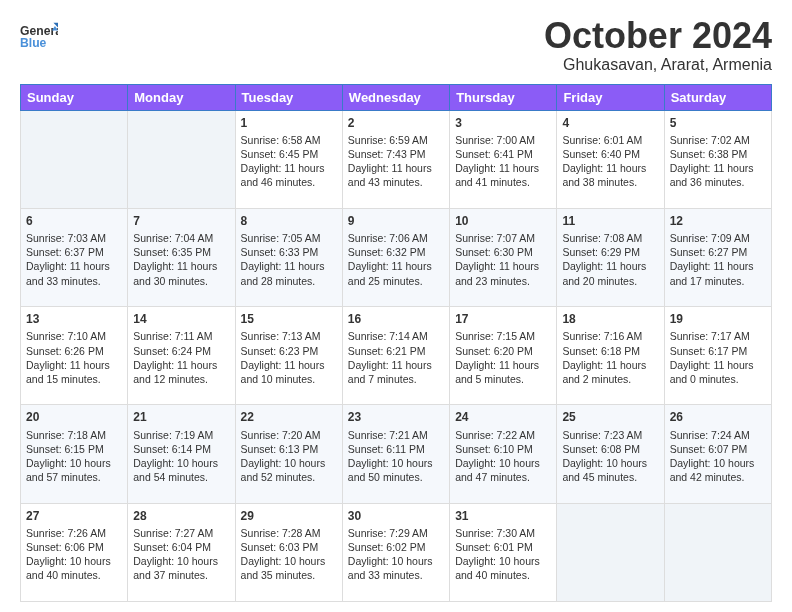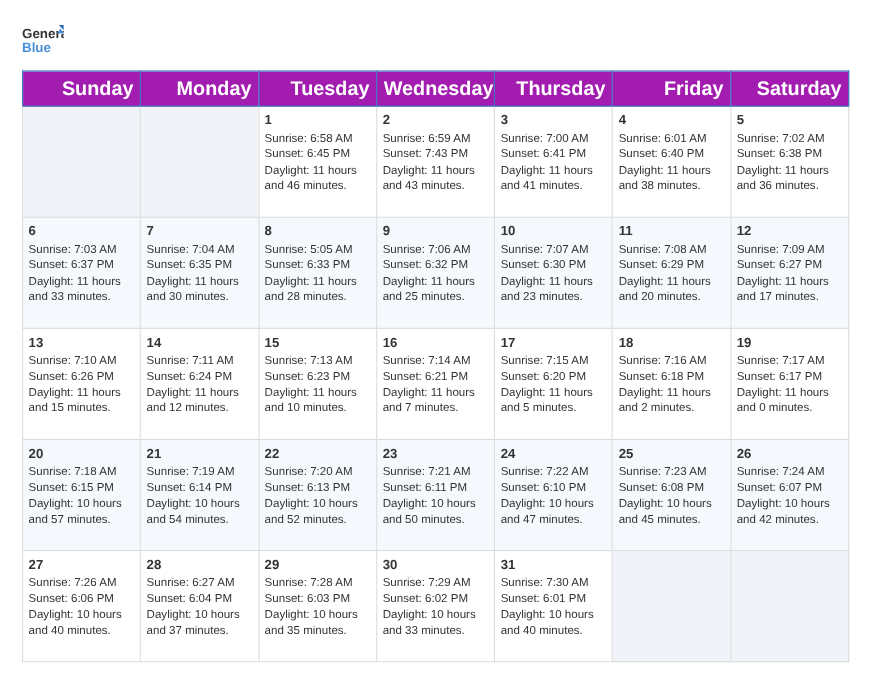--- a/index.html
+++ b/index.html
@@ -46,25 +46,25 @@
       font-size: 16px;
       color: #333;
     }
     .calendar {
       flex: 1;
       border-collapse: collapse;
       width: 100%;
       table-layout: fixed;
     }
     .calendar th {
-      background: #a21caf;
+      background: #8b5cf6;
       color: #fff;
-      text-align: right;
+      text-align: left;
       padding: 5px 6px;
-      font-size: 18px;
+      font-size: 13px;
       font-weight: bold;
       border: 1px solid #3a7bc8;
     }
     .calendar td {
       vertical-align: top;
       padding: 4px 5px;
       font-size: 10.5px;
       color: #333;
       border: 1px solid #ddd;
       background: #fff;
@@ -96,20 +96,24 @@
     <div class="logo">
       <div class="logo-row">
         <svg class="logo-svg" viewBox="0 0 50 40">
           <text x="0" y="20" font-size="16" font-weight="bold" fill="#333" font-family="Arial">General</text>
           <text x="0" y="36" font-size="16" font-weight="bold" fill="#4a90d9" font-family="Arial">Blue</text>
           <polygon points="46,8 50,14 42,14" fill="#4a90d9"></polygon>
           <polygon points="44,4 50,4 50,10" fill="#2a6db5"></polygon>
         </svg>
       </div>
     </div>
+    <div class="title-block">
+      <div class="month-title">October 2024</div>
+      <div class="location-title">Ghukasavan, Ararat, Armenia</div>
+    </div>
   </div>
 
   <table class="calendar">
     <thead>
       <tr>
       <th>Sunday</th>
           <th>Monday</th>
           <th>Tuesday</th>
           <th>Wednesday</th>
           <th>Thursday</th>
@@ -160,21 +164,21 @@
             <div>Daylight: 11 hours and 33 minutes.</div>
           </td>
           <td>
             <span class="day-num">7</span>
             <div>Sunrise: 7:04 AM</div>
             <div>Sunset: 6:35 PM</div>
             <div>Daylight: 11 hours and 30 minutes.</div>
           </td>
           <td>
             <span class="day-num">8</span>
-            <div>Sunrise: 5:05 AM</div>
+            <div>Sunrise: 7:05 AM</div>
             <div>Sunset: 6:33 PM</div>
             <div>Daylight: 11 hours and 28 minutes.</div>
           </td>
           <td>
             <span class="day-num">9</span>
             <div>Sunrise: 7:06 AM</div>
             <div>Sunset: 6:32 PM</div>
             <div>Daylight: 11 hours and 25 minutes.</div>
           </td>
           <td>
@@ -286,21 +290,21 @@
         </tr>
         <tr>
           <td>
             <span class="day-num">27</span>
             <div>Sunrise: 7:26 AM</div>
             <div>Sunset: 6:06 PM</div>
             <div>Daylight: 10 hours and 40 minutes.</div>
           </td>
           <td>
             <span class="day-num">28</span>
-            <div>Sunrise: 6:27 AM</div>
+            <div>Sunrise: 7:27 AM</div>
             <div>Sunset: 6:04 PM</div>
             <div>Daylight: 10 hours and 37 minutes.</div>
           </td>
           <td>
             <span class="day-num">29</span>
             <div>Sunrise: 7:28 AM</div>
             <div>Sunset: 6:03 PM</div>
             <div>Daylight: 10 hours and 35 minutes.</div>
           </td>
           <td>

